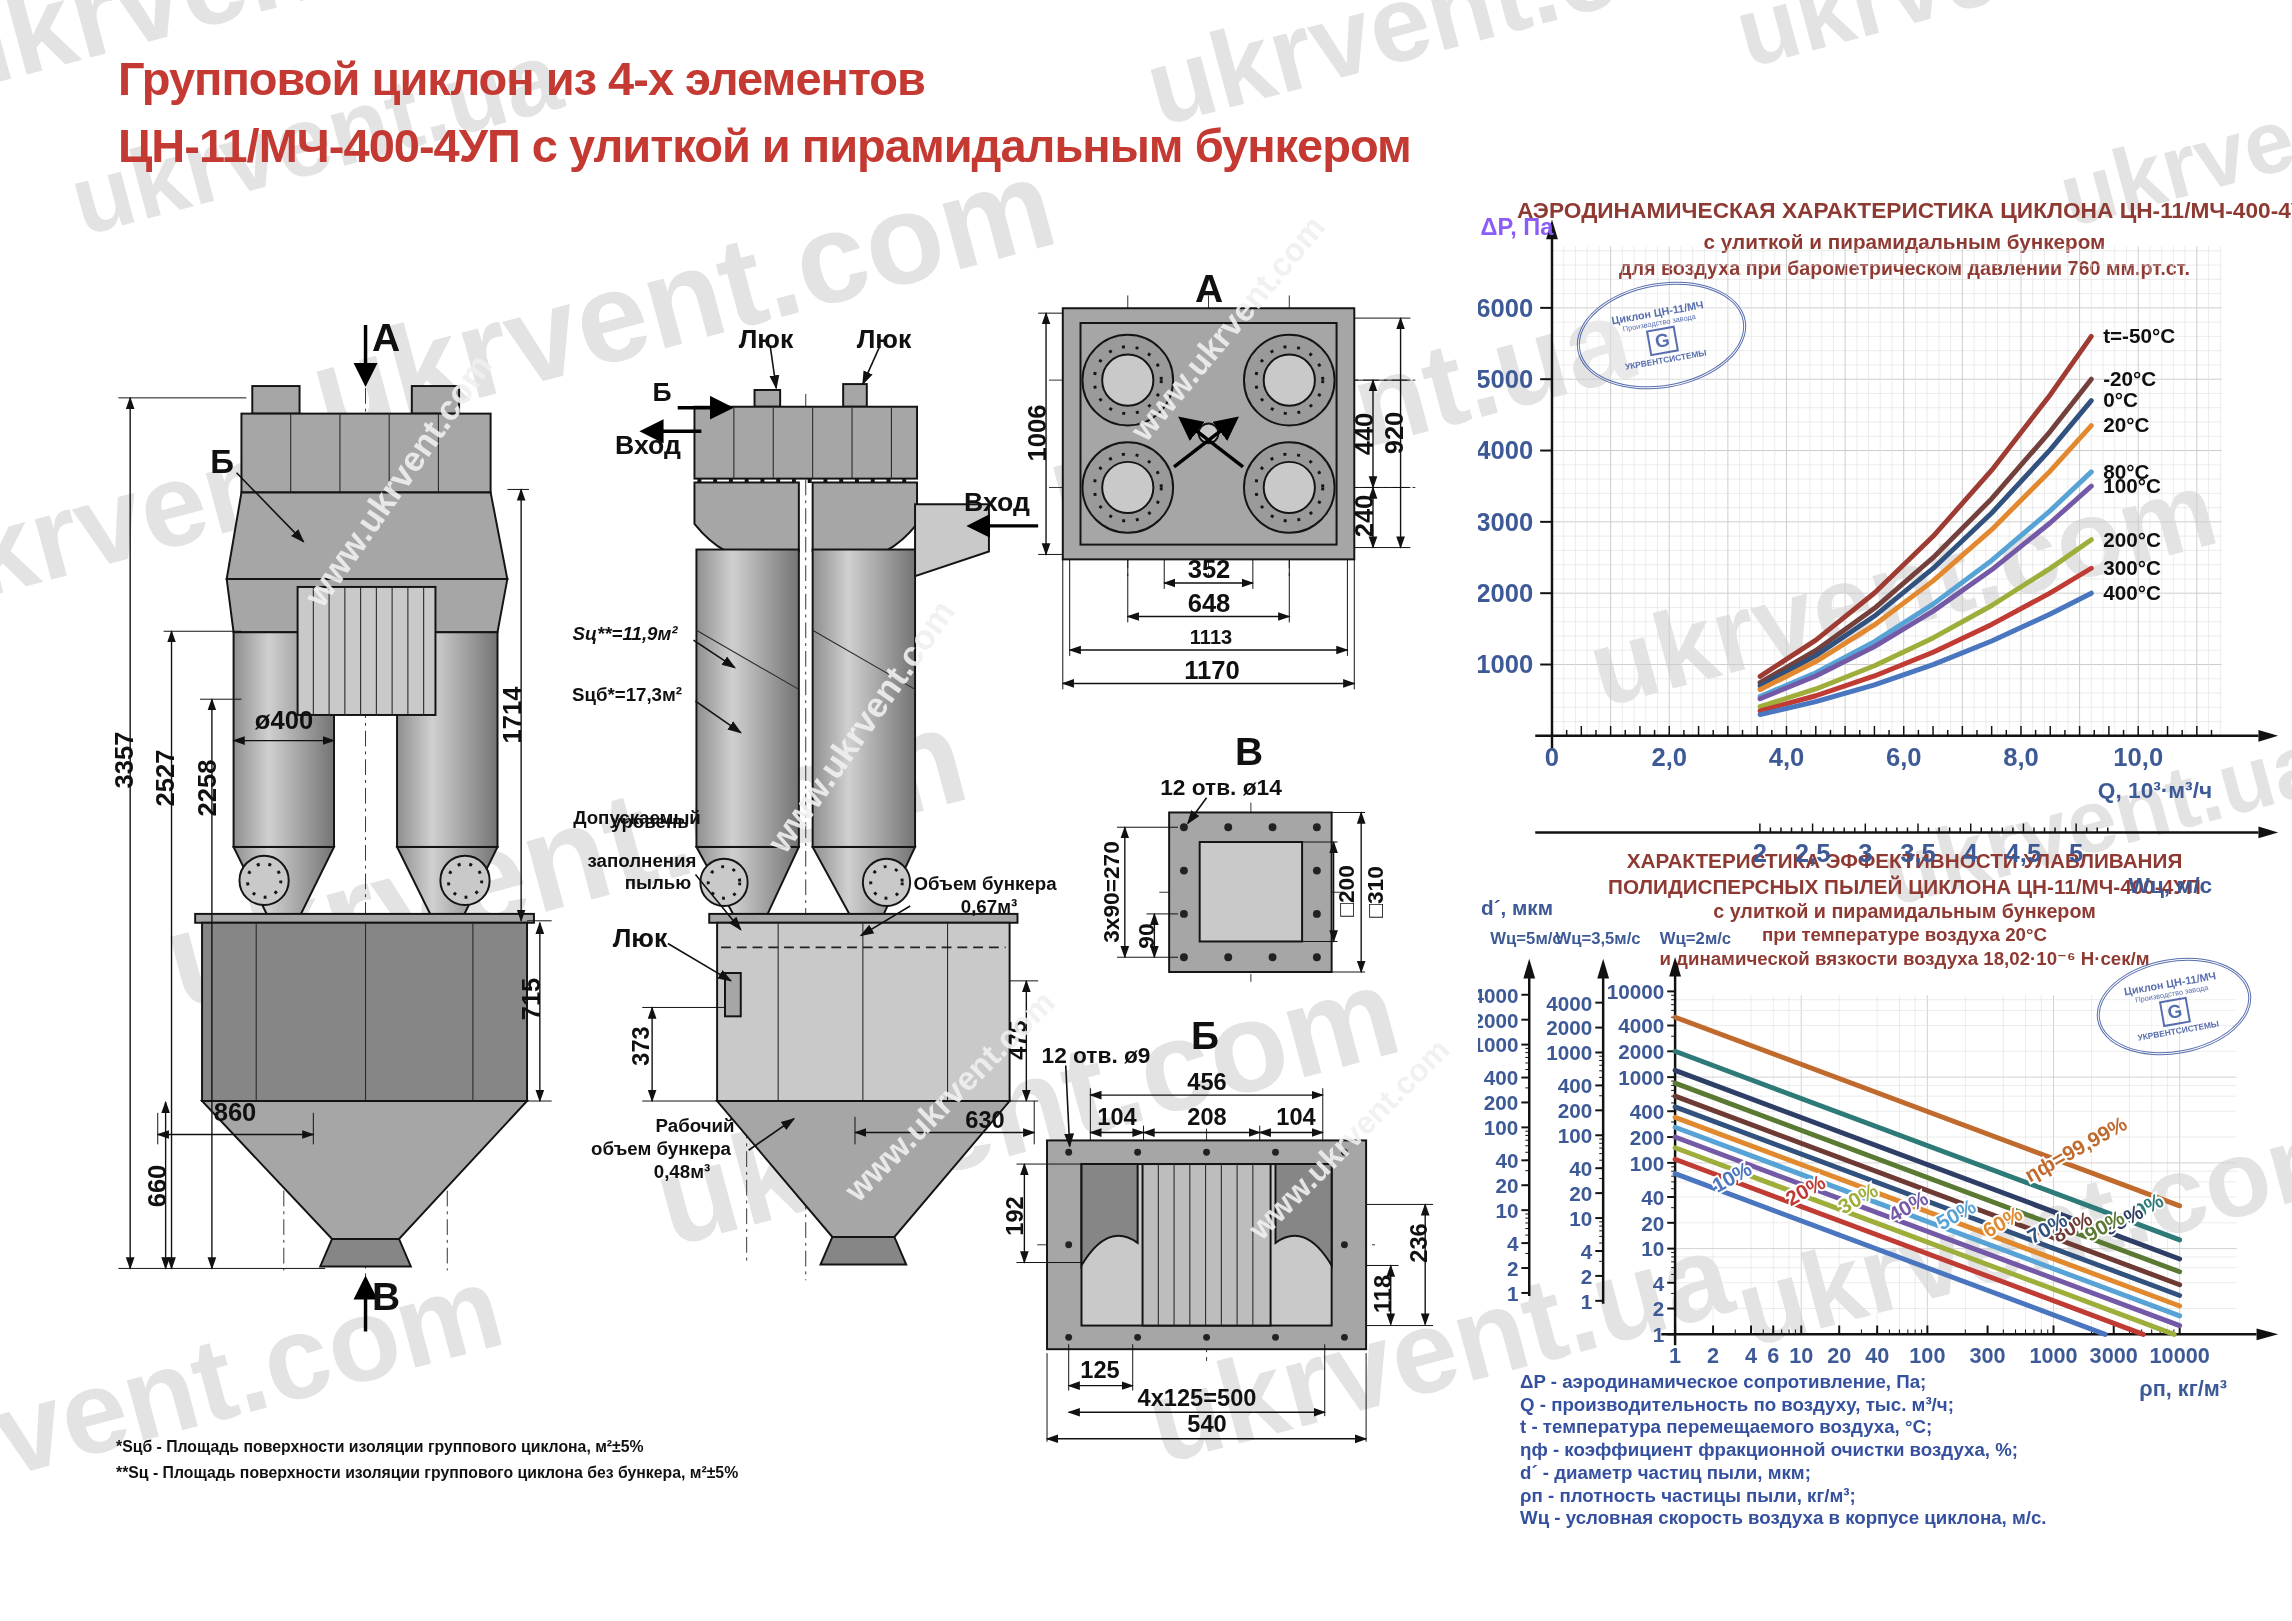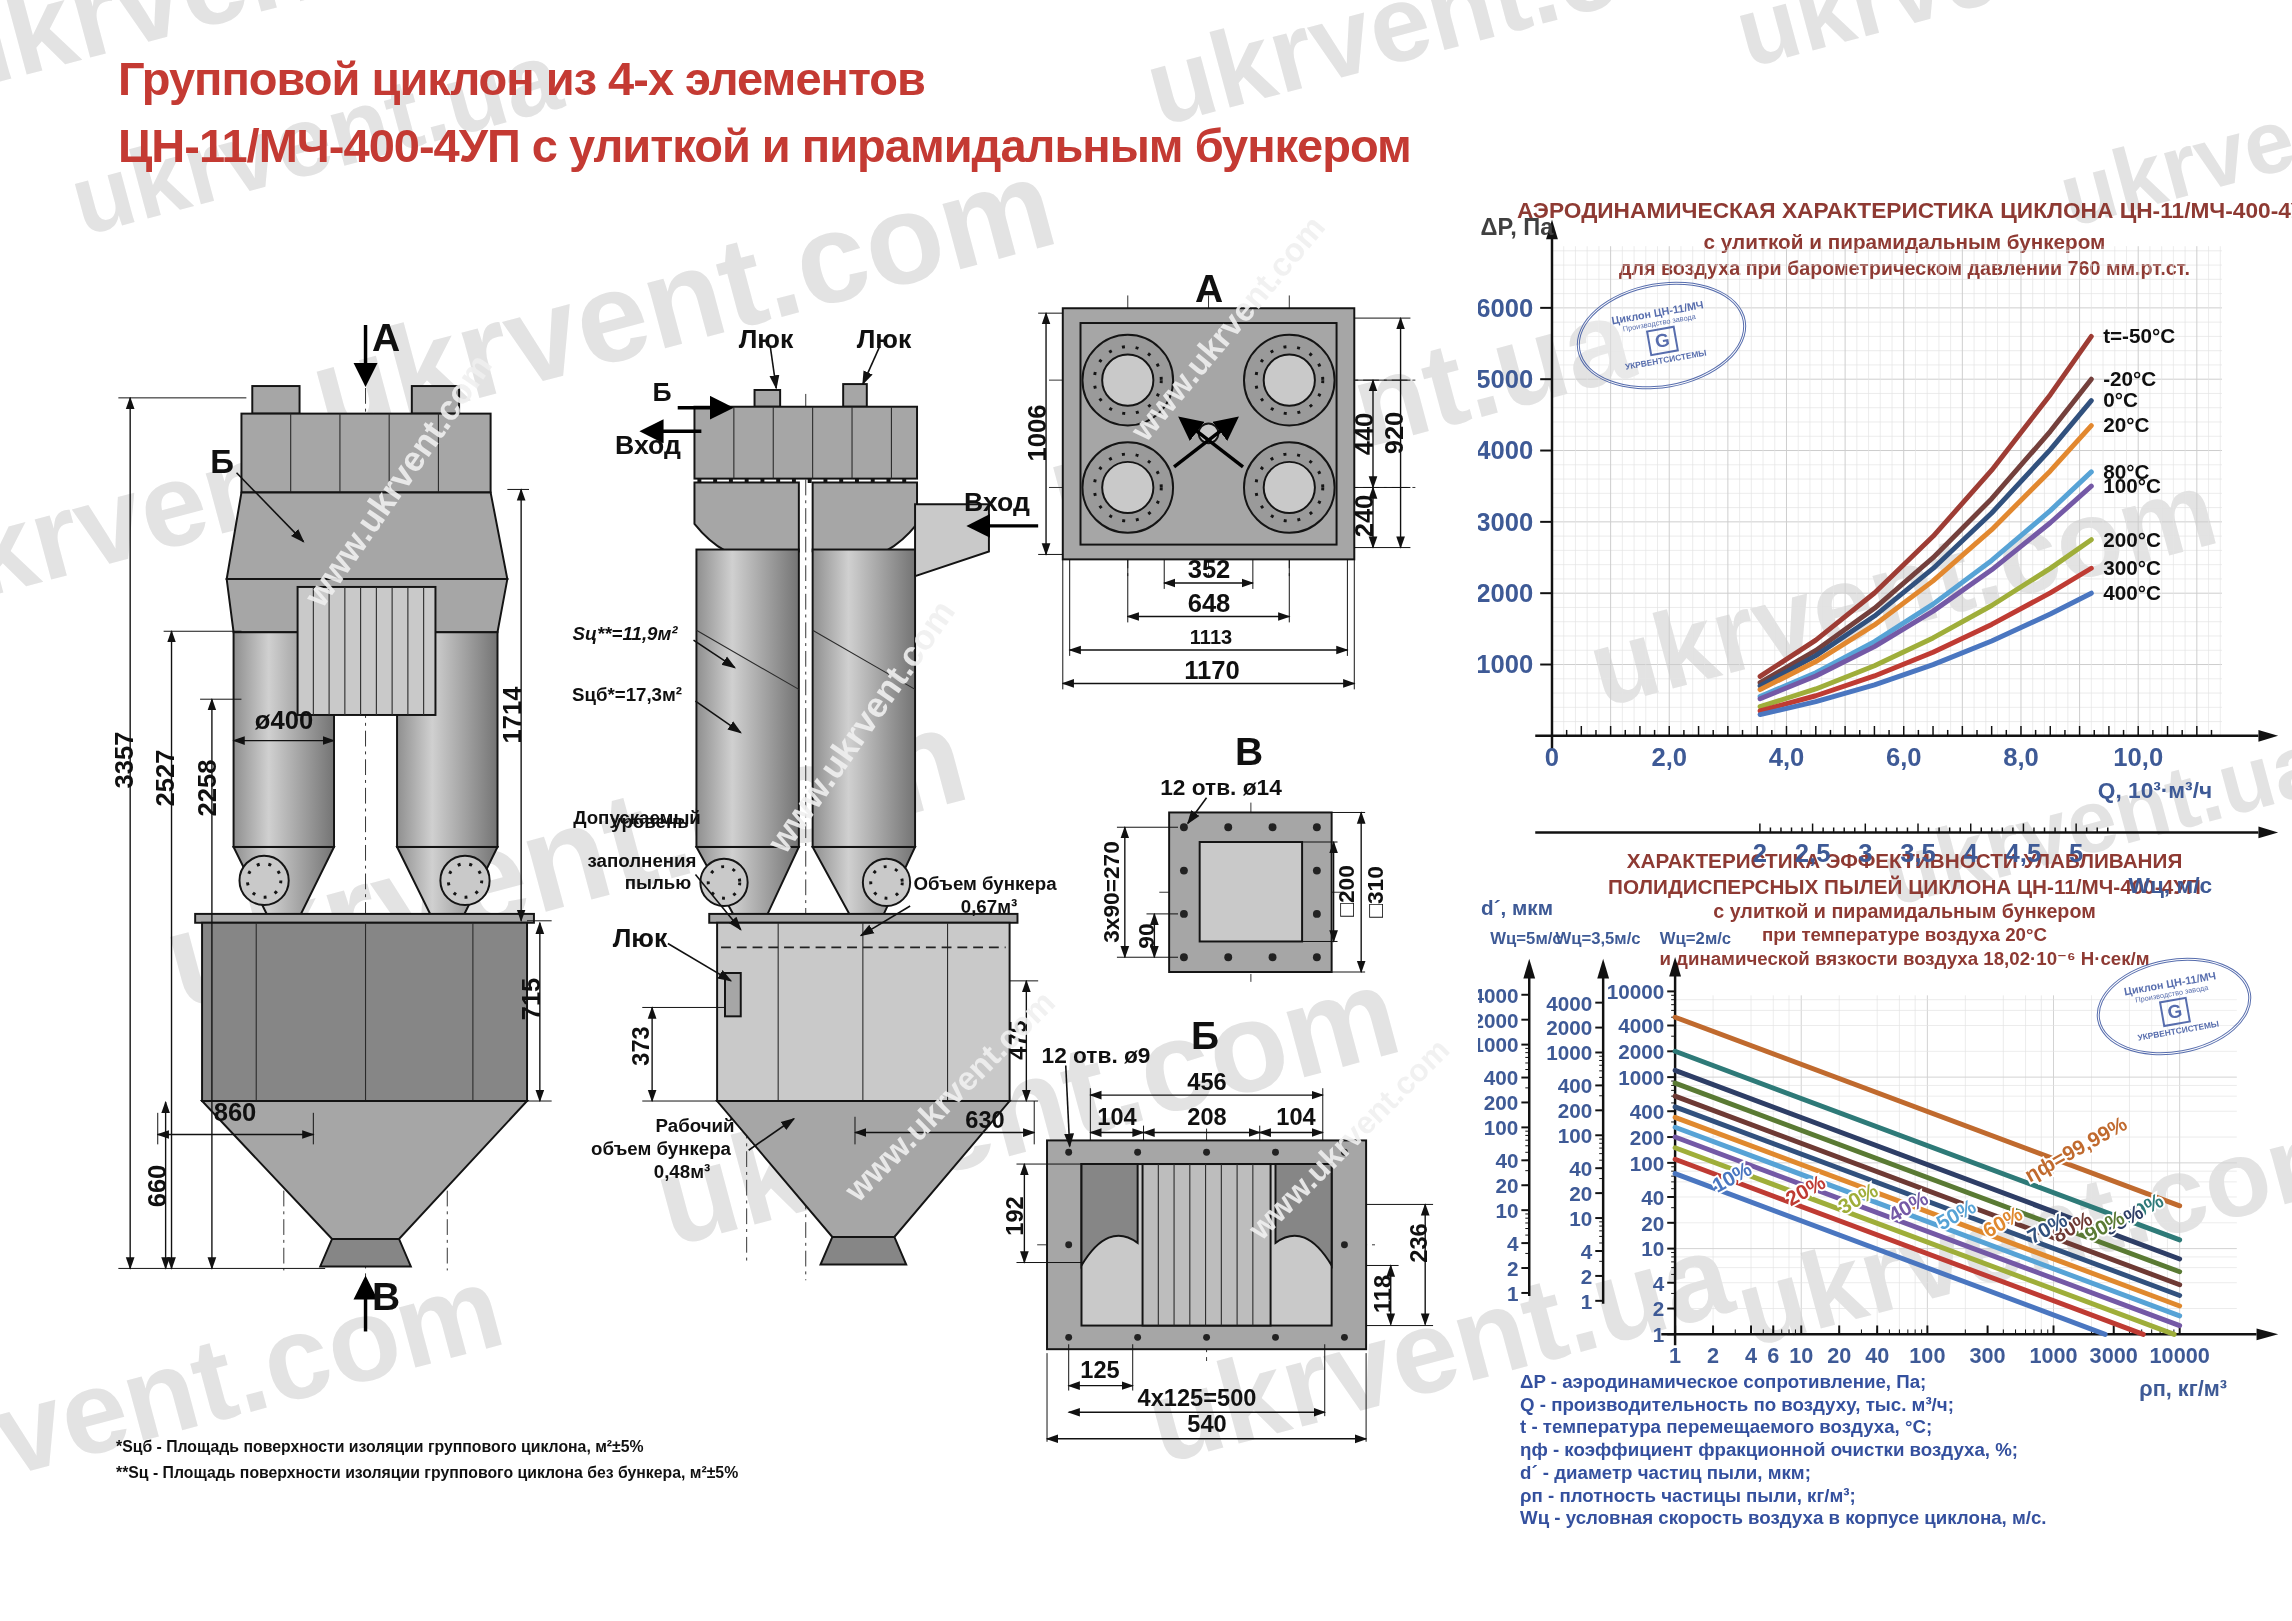--- a/index.html
+++ b/index.html
@@ -839,21 +839,21 @@
       <div class="lbl" style="left: 1207px; top: 1083px; font-size: 23.6px; transform: translate(-50%, -50%);">456</div>
       <div class="lbl" style="left: 1117px; top: 1118px; font-size: 23.6px; transform: translate(-50%, -50%);">104</div>
       <div class="lbl" style="left: 1207px; top: 1118px; font-size: 23.6px; transform: translate(-50%, -50%);">208</div>
       <div class="lbl" style="left: 1296px; top: 1118px; font-size: 23.6px; transform: translate(-50%, -50%);">104</div>
       <div class="lbl" style="left: 1016px; top: 1216px; font-size: 23.6px; transform: translate(-50%, -50%) rotate(-90deg);">192</div>
       <div class="lbl" style="left: 1420px; top: 1243px; font-size: 23.6px; transform: translate(-50%, -50%) rotate(-90deg);">236</div>
       <div class="lbl" style="left: 1384px; top: 1294px; font-size: 23.6px; transform: translate(-50%, -50%) rotate(-90deg);">118</div>
       <div class="lbl" style="left: 1100px; top: 1371px; font-size: 23.6px; transform: translate(-50%, -50%);">125</div>
       <div class="lbl" style="left: 1197px; top: 1399px; font-size: 23.6px; transform: translate(-50%, -50%);">4x125=500</div>
       <div class="lbl" style="left: 1207px; top: 1425px; font-size: 23.6px; transform: translate(-50%, -50%);">540</div>
-      <div class="lbl" style="left: 1517px; top: 228px; font-size: 23.6px; color: #404040; transform: translate(-50%, -50%);">ΔP, Па</div>
+      <div class="lbl" style="left: 1517px; top: 228px; font-size: 23.6px; color: #8b5cf6; transform: translate(-50%, -50%);">ΔP, Па</div>
       <div class="lbl" style="left: 1517px; top: 908px; font-size: 20.7px; color: rgb(62, 90, 150); transform: translate(-50%, -50%);">d´, мкм</div>
       <div class="lbl" style="left: 1526px; top: 939px; font-size: 16.7px; color: rgb(62, 90, 150); transform: translate(-50%, -50%);">Wц=5м/с</div>
       <div class="lbl" style="left: 1598px; top: 939px; font-size: 16.7px; color: rgb(62, 90, 150); transform: translate(-50%, -50%);">Wц=3,5м/с</div>
       <div class="lbl" style="left: 1672px; top: 939px; font-size: 16.7px; color: rgb(62, 90, 150); transform: translate(-50%, -50%); padding-left: 47px;">Wц=2м/с</div>
     </div>
   <div id="wm-front">
       <div class="wm" style="left: 296px; top: 591px; font-size: 35px; color: rgb(240, 240, 240); opacity: 0.9; transform: rotate(-55deg);">www.ukrvent.com</div>
       <div class="wm" style="left: 759px; top: 837px; font-size: 35px; color: rgb(240, 240, 240); opacity: 0.9; transform: rotate(-55deg);">www.ukrvent.com</div>
       <div class="wm" style="left: 1123px; top: 424px; font-size: 33px; color: rgb(240, 240, 240); opacity: 0.9; transform: rotate(-50deg);">www.ukrvent.com</div>
       <div class="wm" style="left: 837px; top: 1182px; font-size: 33px; color: rgb(240, 240, 240); opacity: 0.9; transform: rotate(-45deg);">www.ukrvent.com</div>

